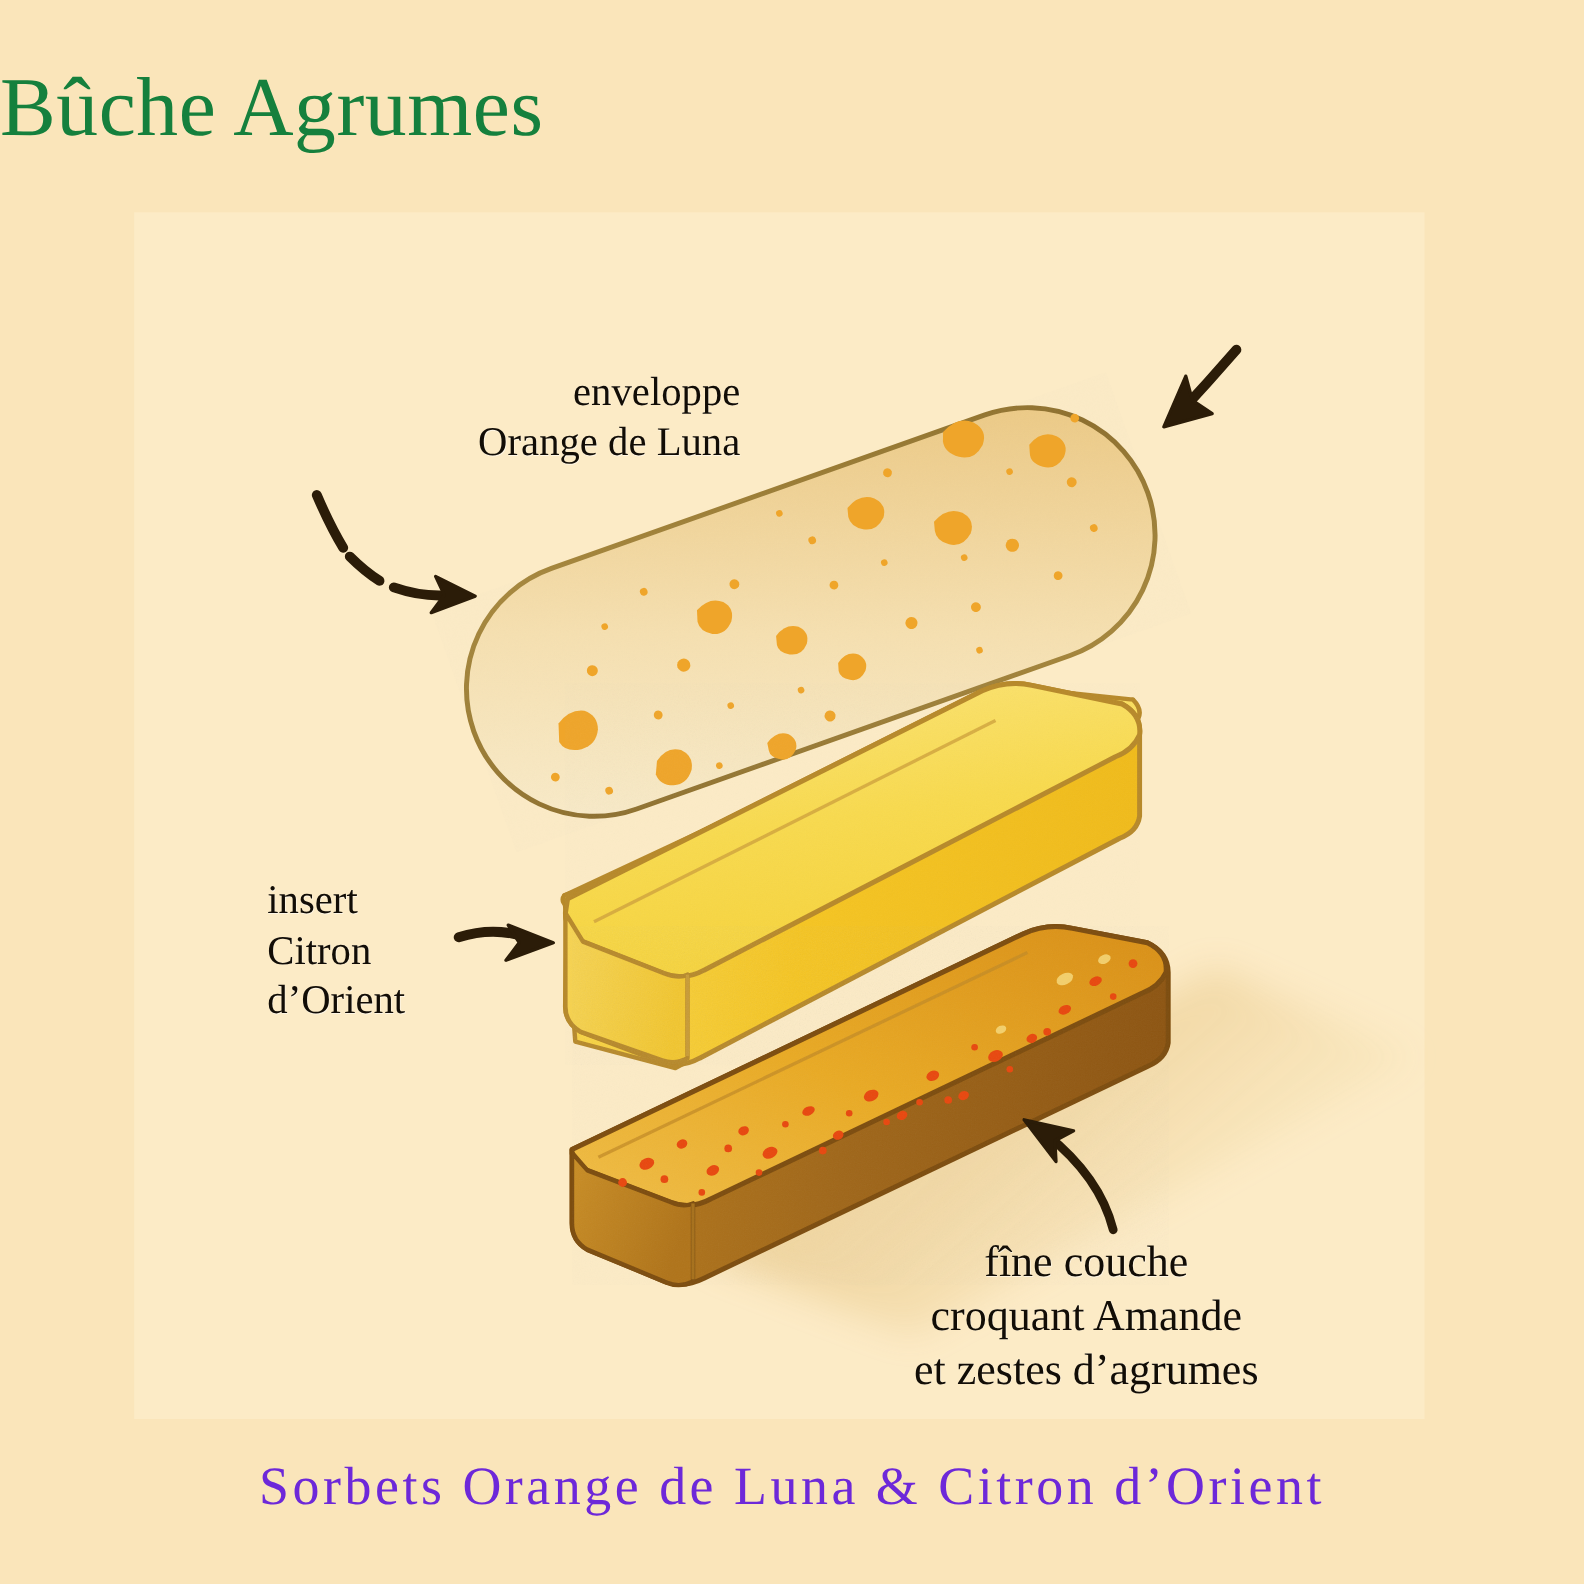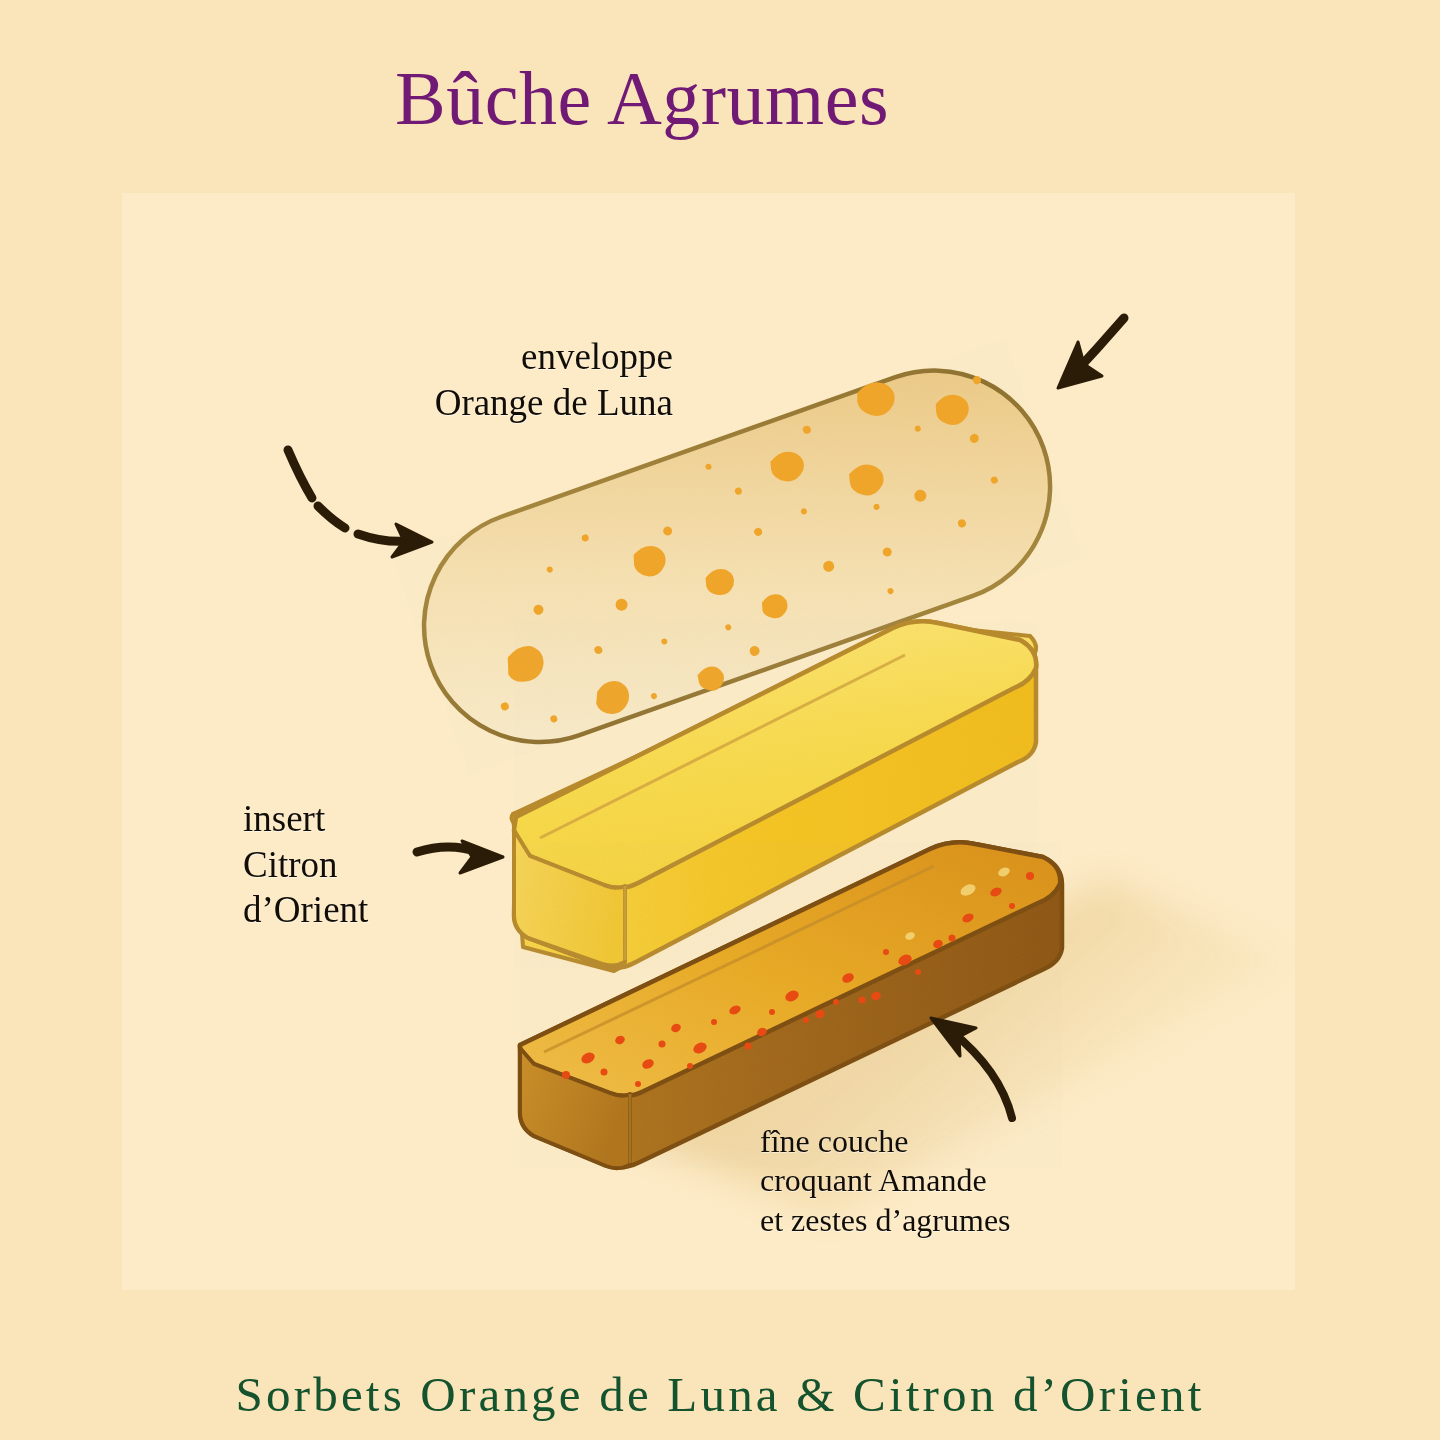--- a/index.html
+++ b/index.html
@@ -24,53 +24,51 @@
     height: 1097px;
     background: #fcebc6;
     pointer-events: none;
   }
   
   #title {
     position: absolute;
     left: 0;
     top: 60px;
     width: 1284px;
-    text-align: center;
     font-size: 76px;
     line-height: 1.0;
-    color: #701a75;
+    color: #15803d;
     letter-spacing: 0.5px;
     font-weight: 400;
   }
   
   #caption {
     position: absolute;
     left: 0;
     top: 1322px;
     width: 1440px;
     text-align: center;
     font-size: 49px;
-    color: #14532d;
+    color: #6d28d9;
     letter-spacing: 3.2px;
     font-weight: 400;
-    margin-top: 44px;
   }
   
   .anno {
     position: absolute;
     color: #120d06;
     font-size: 37px;
     line-height: 1.23;
     white-space: pre-line;
     text-shadow: 0.5px 0.5px 0 rgba(255,255,255,0.55);
   }
   #anno-cacao  { left: 830px;  top: 218px;  width: 410px; text-align: right; }
   #anno-env    { left: 243px;  top: 334px;  width: 430px; text-align: right; }
   #anno-insert { left: 243px;  top: 796px;  width: 300px; text-align: left; }
-  #anno-fine   { left: 760px;  top: 1122px; width: 455px; text-align: left; font-size: 32px; }
+  #anno-fine   { left: 760px;  top: 1122px; width: 455px; text-align: center; font-size: 40px; }
 
   
   #art {
     position: absolute;
     left: 0;
     top: 0;
     width: 1440px;
     height: 1440px;
   }
 </style>

